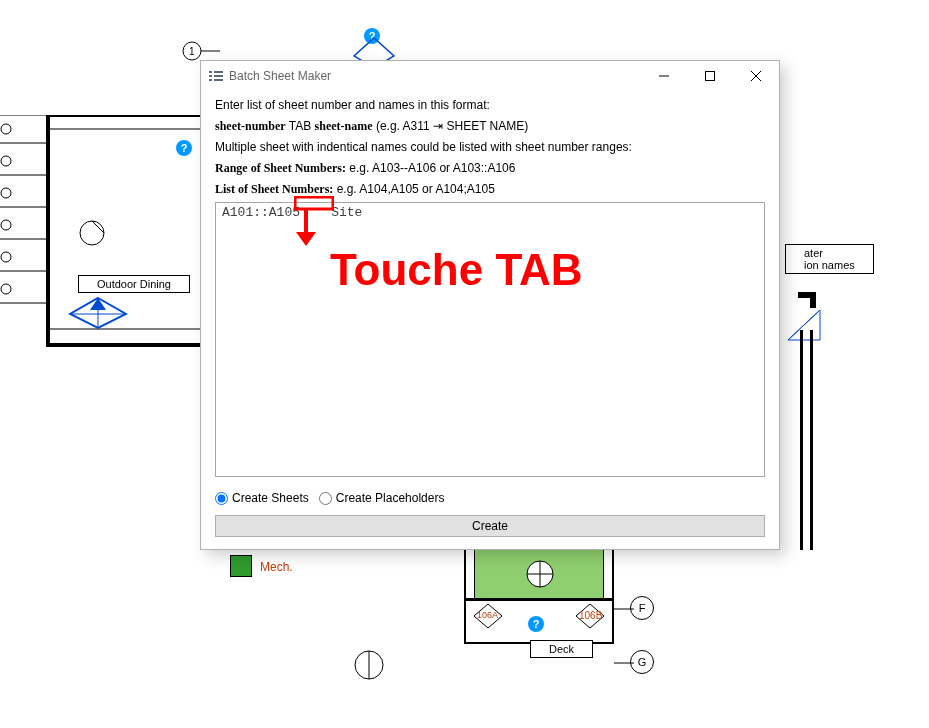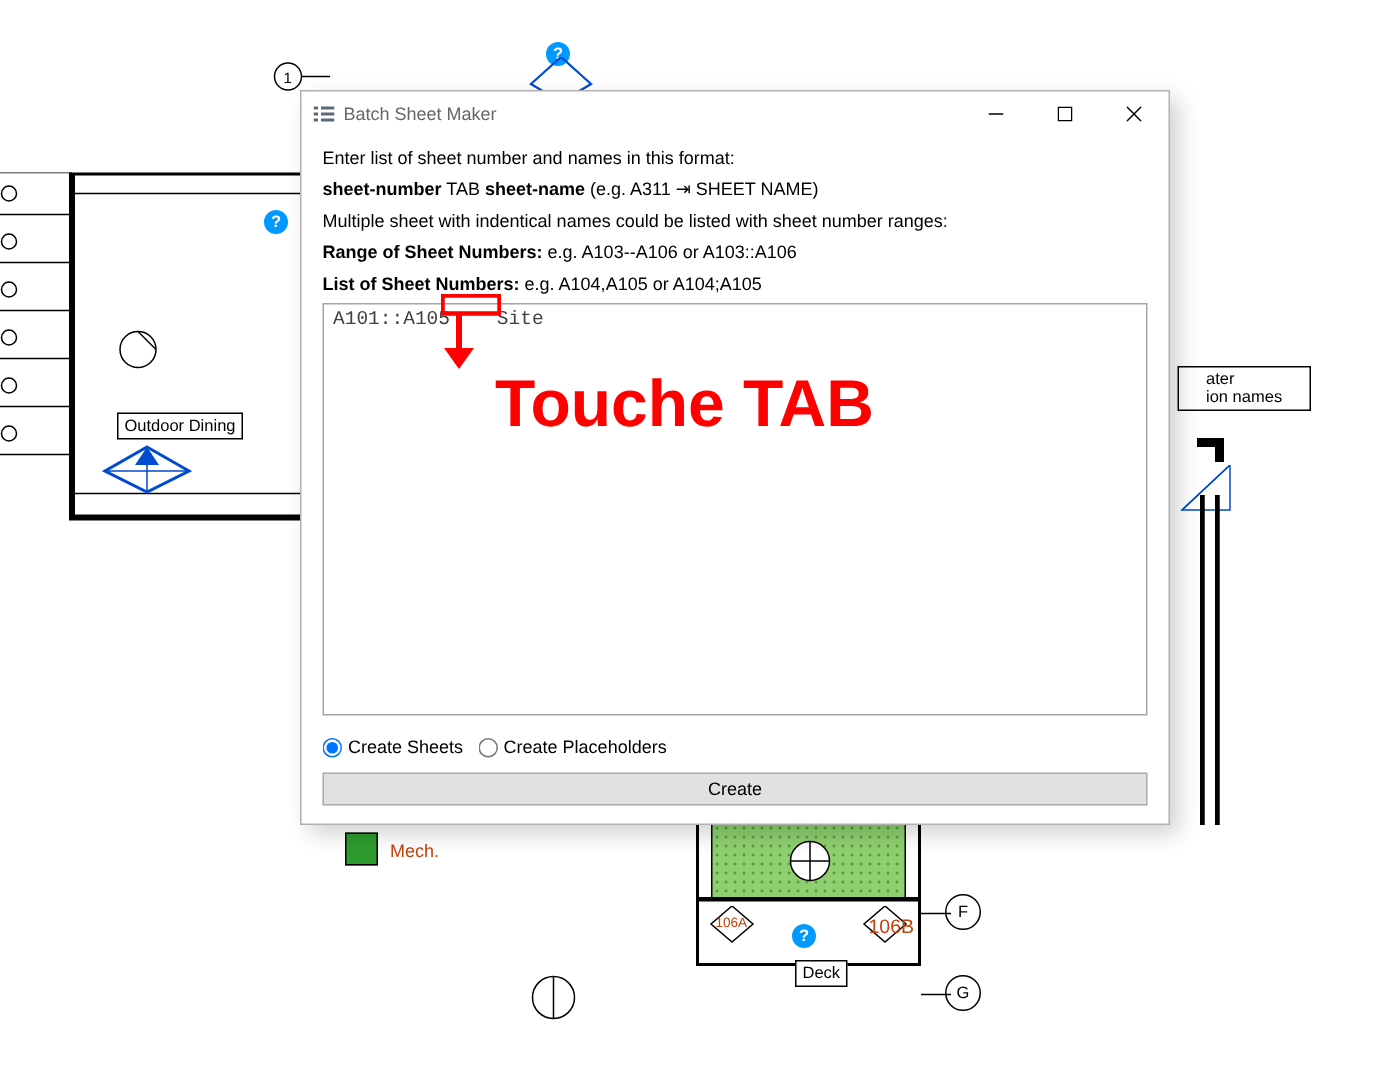--- a/index.html
+++ b/index.html
@@ -45,21 +45,21 @@
       width: 46px; height: 30px;
       display:flex; align-items:center; justify-content:center;
       color:#333; font-size:12px;
     }
 
     .dialog-body {
       flex:1; padding: 6px 14px 12px 14px;
       display:flex; flex-direction:column;
     }
     .instr { line-height: 17px; color:#000; font-size:12px; margin-bottom:4px; }
-    .instr b { font-weight:700; }
+    .instr b { font-weight:700;font-family:Liberation Serif, serif; }
 
     .bigtext {
       flex:1;
       border:1px solid #a6a6a6;
       background:#fff;
       font-family: Consolas, "Courier New", monospace;
       font-size: 13px;
       padding: 2px 6px;
       white-space: pre;
       resize:none; outline:none;
@@ -89,21 +89,21 @@
       font-weight: 600;
       color:#ff0000;
     }
 
     
     .box-label {
       position:absolute;
       border:1px solid #000;
       background:#fff;
       font-size:11px;
-      padding:2px 4px;
+      padding:2px 18px;
       line-height:12px;
     }
     .plain-label { position:absolute; font-size:12px; color:#c2410c; }
 
     .legend-sq {
       position:absolute;
       width:22px; height:22px;
       background:#2e9b2e; border:1px solid #000;
     }
     .hatch-green {
@@ -204,21 +204,21 @@
     <line x1="3" y1="16" x2="29" y2="16" stroke="#000"></line>
   </svg>
 
   <svg style="left:470px; top:604px;" width="36" height="26">
     <path d="M18 0 L32 12 L18 24 L4 12 Z" fill="#fff" stroke="#000"></path>
   </svg>
   <div class="plain-label" style="left:477px; top:610px; font-size:9px;">106A</div>
   <svg style="left:572px; top:604px;" width="36" height="26">
     <path d="M18 0 L32 12 L18 24 L4 12 Z" fill="#fff" stroke="#000"></path>
   </svg>
-  <div class="plain-label" style="left:579px; top:610px; font-size:13px;">106B</div>
+  <div class="plain-label" style="left:579px; top:610px; font-size:10px;">106B</div>
 
   <div class="help-bubble" style="left:528px; top:616px;">?</div>
 
   <div class="box-label" style="left:530px; top:640px;">Deck</div>
 
   <div class="grid-circle" style="left:630px; top:596px;">F</div>
   <svg style="left:614px; top:608px;" width="20" height="2">
       <line x1="0" y1="1" x2="20" y2="1" stroke="#000"></line>
     </svg>
   <div class="grid-circle" style="left:630px; top:650px;">G</div>

